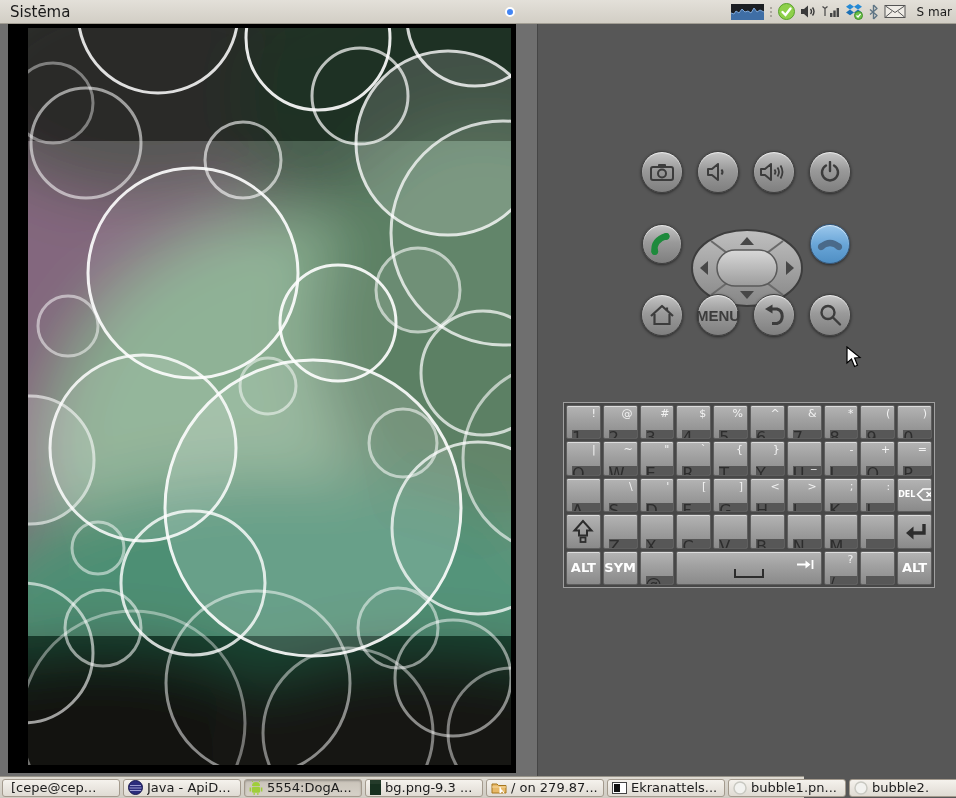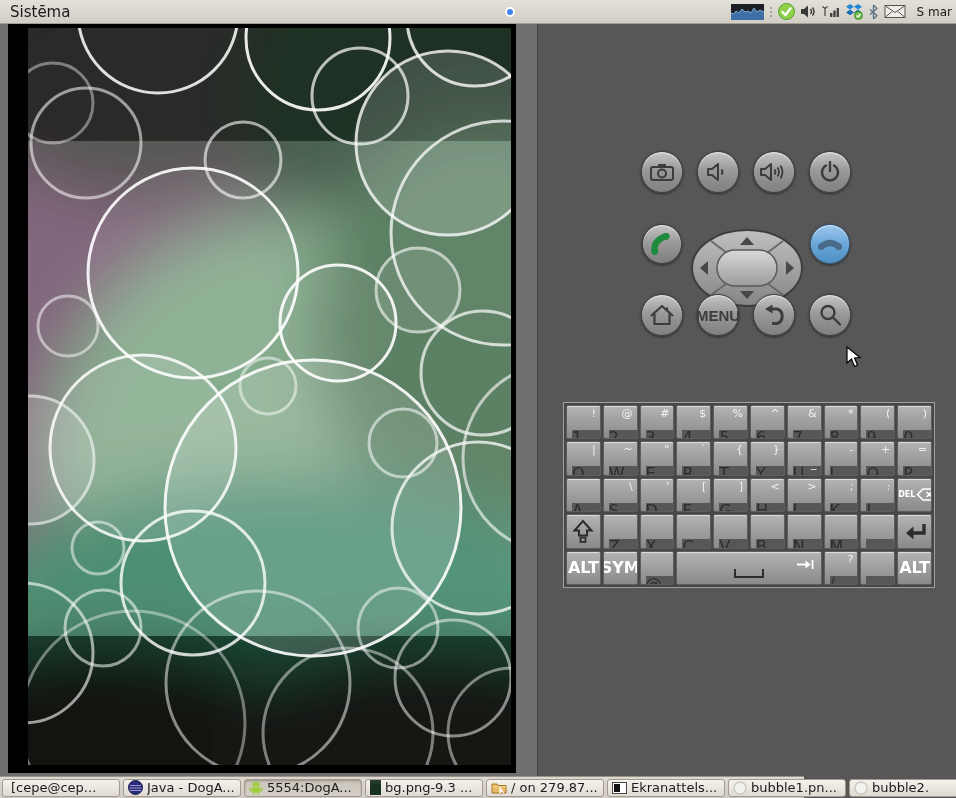--- a/index.html
+++ b/index.html
@@ -52,21 +52,21 @@
     display:grid;grid-template-columns:repeat(10,1fr);grid-auto-rows:1fr;gap:2px;padding:2px;}
   .key{position:relative;border:1px solid #5e5e5e;border-radius:2px;
     background:linear-gradient(#b4b4b4,#a0a0a0 45%,#8a8a8a);
     box-shadow:inset 0 1px 0 rgba(255,255,255,.55);
     overflow:hidden;cursor:default;}
   .key .main{position:absolute;left:5px;bottom:2px;font-size:16px;color:#2d2d2d;line-height:1;}
   .key .sec{position:absolute;right:4px;top:2px;font-size:11px;color:#f2f2f2;line-height:1;}
   .key .sec.low{top:auto;bottom:6px;}
   .key.span4{grid-column:span 4;}
   .key .center-white{position:absolute;inset:0;display:flex;align-items:center;justify-content:center;
-    font-size:16px;font-weight:bold;color:#fff;}
+    font-size:13px;font-weight:bold;color:#fff;}
   .key .del-wrap{position:absolute;inset:0;display:flex;flex-direction:row;align-items:center;justify-content:center;gap:1px;}
   .key .del-txt{font-size:8px;font-weight:bold;color:#fff;line-height:1;}
   .key .icon-center{position:absolute;inset:0;display:flex;align-items:center;justify-content:center;}
   .space-glyph{position:absolute;left:50%;bottom:6px;transform:translateX(-50%);
     width:26px;height:7px;border-left:2px solid #2d2d2d;border-right:2px solid #2d2d2d;border-bottom:2px solid #2d2d2d;}
   .tab-glyph{position:absolute;right:5px;top:3px;}
 
   
   .taskbar{position:absolute;left:0;top:776px;width:804px;height:22px;
     background:linear-gradient(#dedad2,#cfcbc2);border-top:1px solid #98948a;
@@ -497,21 +497,21 @@
         <span class="ticn"></span>
         <span class="tlabel">[cepe@cep...</span>
       </div>
       <div class="tbtn">
         <span class="ticn">
           <svg width="15" height="15">
             <circle cx="7.5" cy="7.5" r="7" fill="#2c2c7c" stroke="#1a1a50"></circle>
             <path d="M2 5.5 H13 M1.5 8 H13.5 M2 10.5 H13" stroke="#9a9ad0" stroke-width="1.2" fill="none"></path>
           </svg>
         </span>
-        <span class="tlabel">Java - DogA...</span>
+        <span class="tlabel">Java - ApiD...</span>
       </div>
       <div class="tbtn active">
         <span class="ticn">
           <svg width="14" height="15">
             <path d="M3 6 A4 4 0 0 1 11 6 Z" fill="#9fce3a"></path>
             <line x1="4" y1="2.2" x2="3" y2="0.8" stroke="#9fce3a" stroke-width="1"></line>
             <line x1="10" y1="2.2" x2="11" y2="0.8" stroke="#9fce3a" stroke-width="1"></line>
             <rect x="3" y="6.8" width="8" height="6" rx="1.2" fill="#9fce3a"></rect>
             <line x1="1.4" y1="7.5" x2="1.4" y2="11.5" stroke="#9fce3a" stroke-width="1.6"></line>
             <line x1="12.6" y1="7.5" x2="12.6" y2="11.5" stroke="#9fce3a" stroke-width="1.6"></line>

